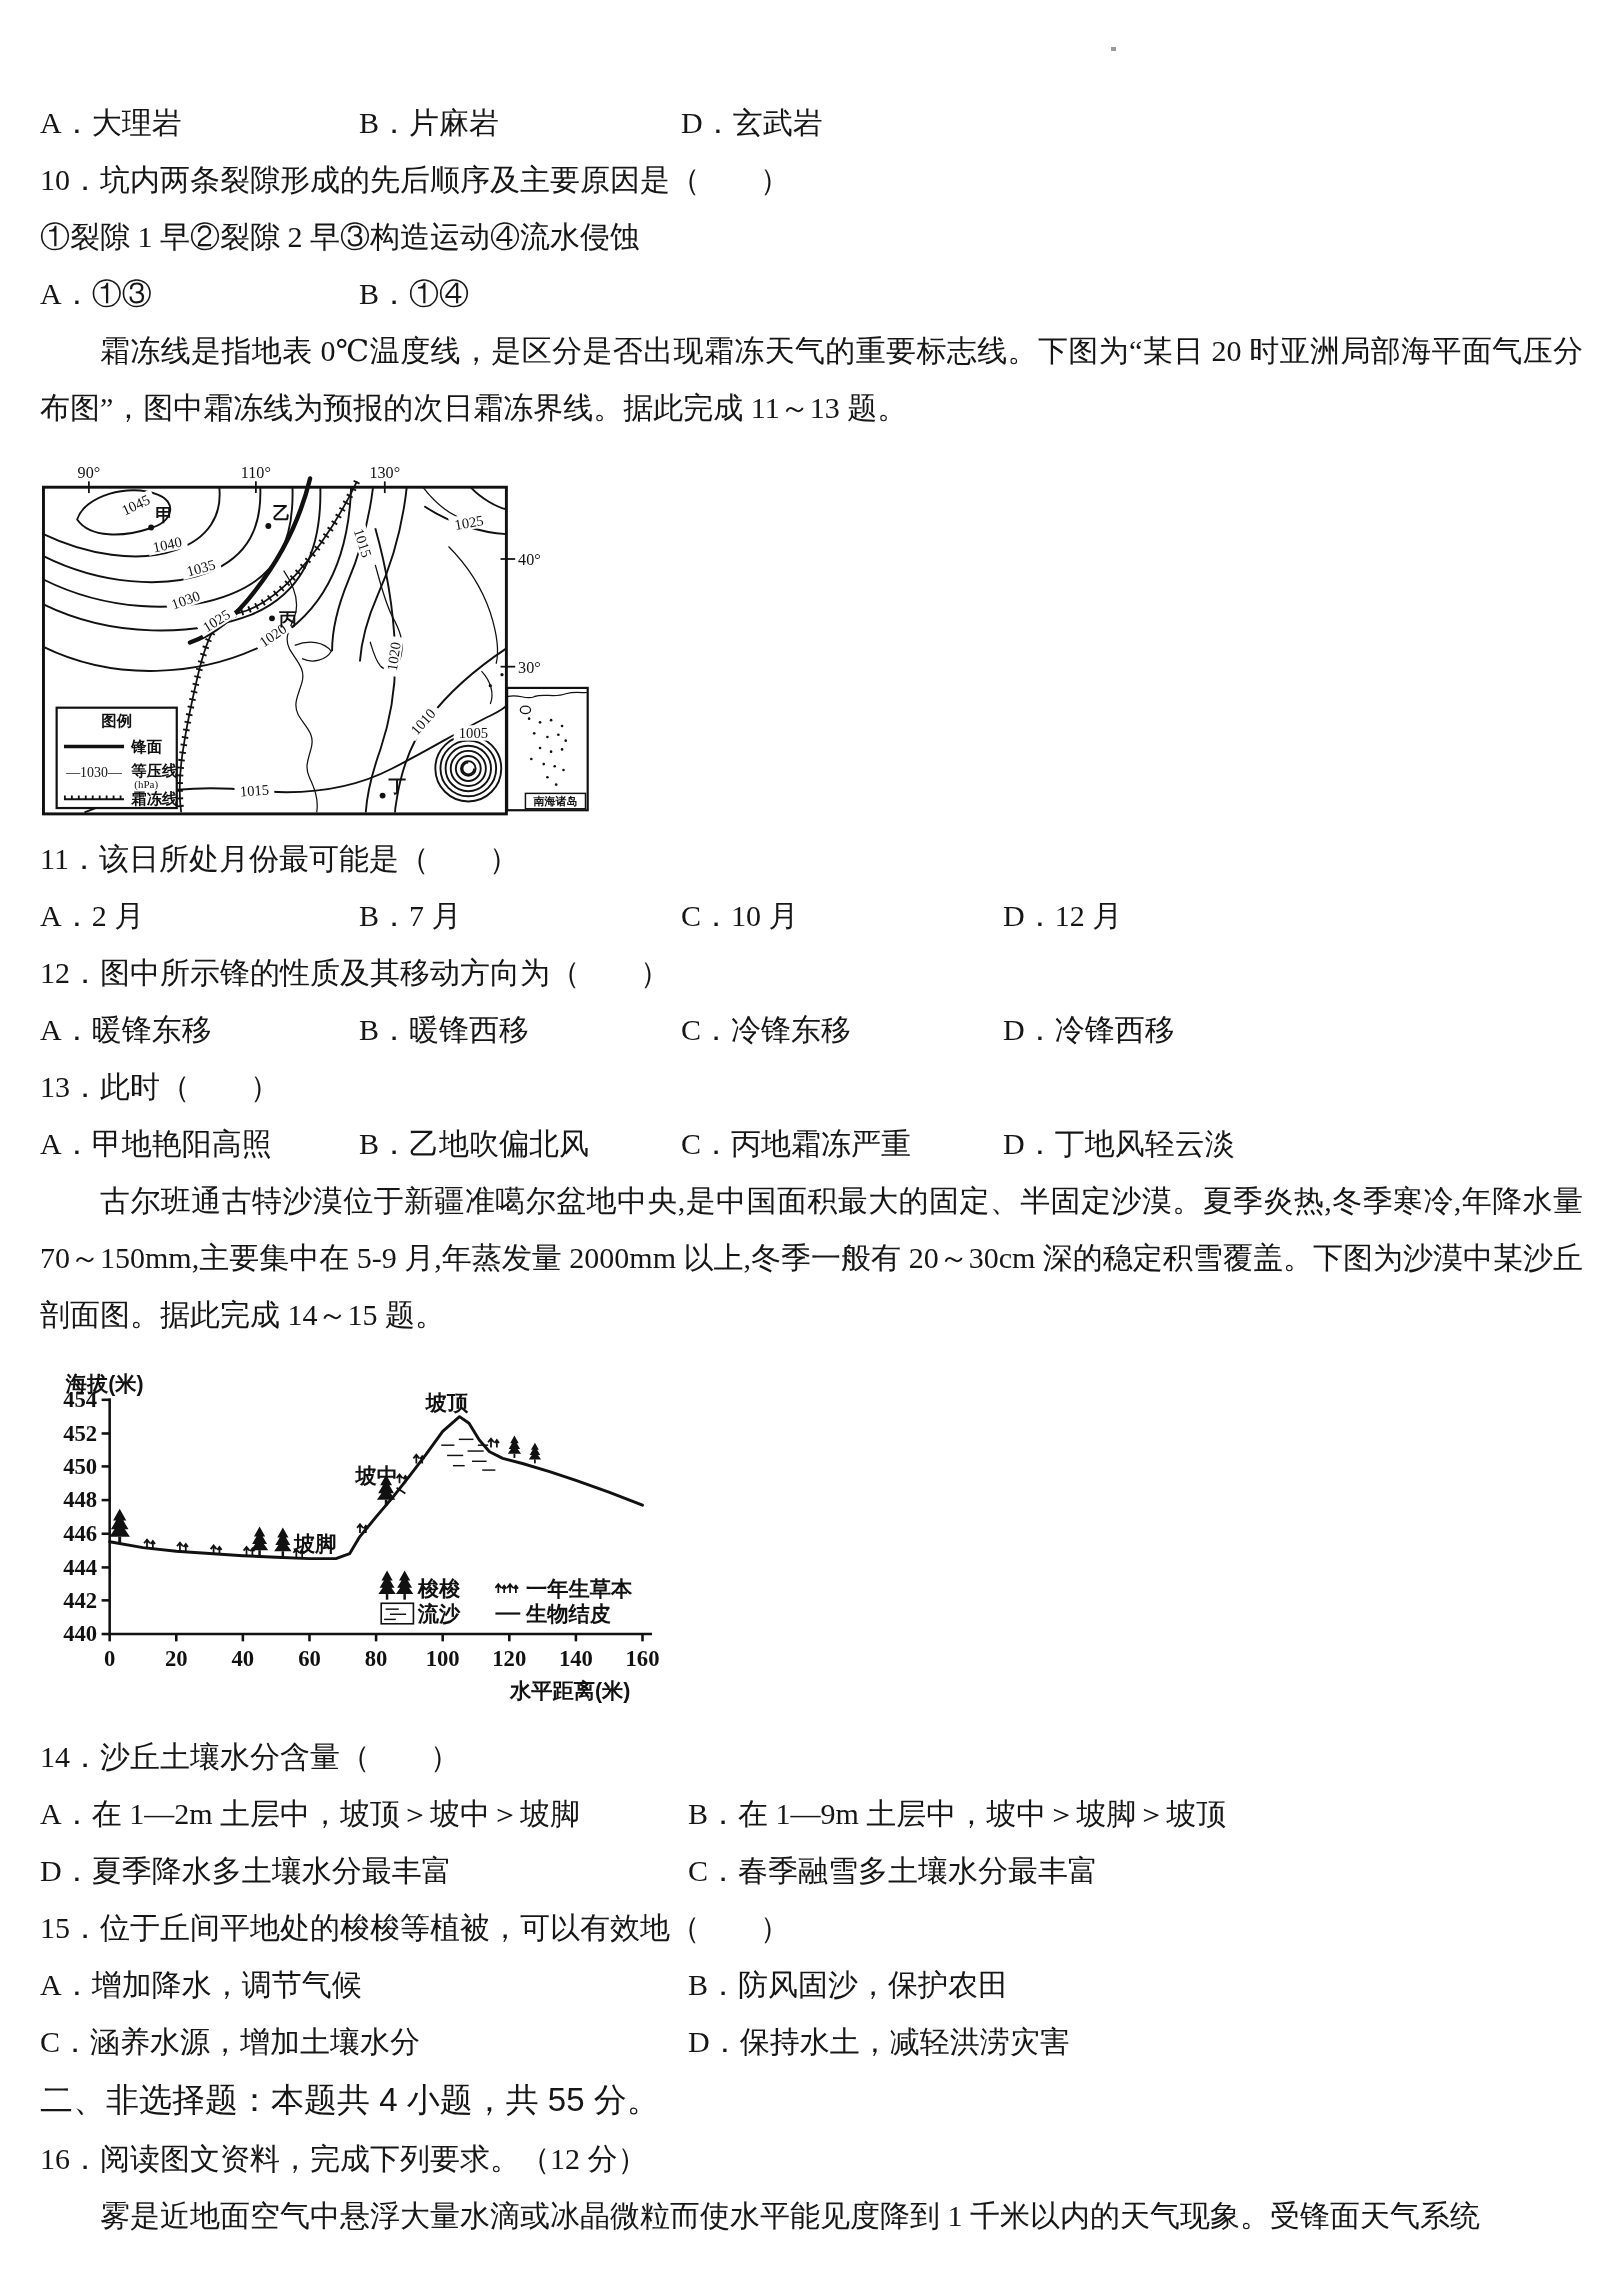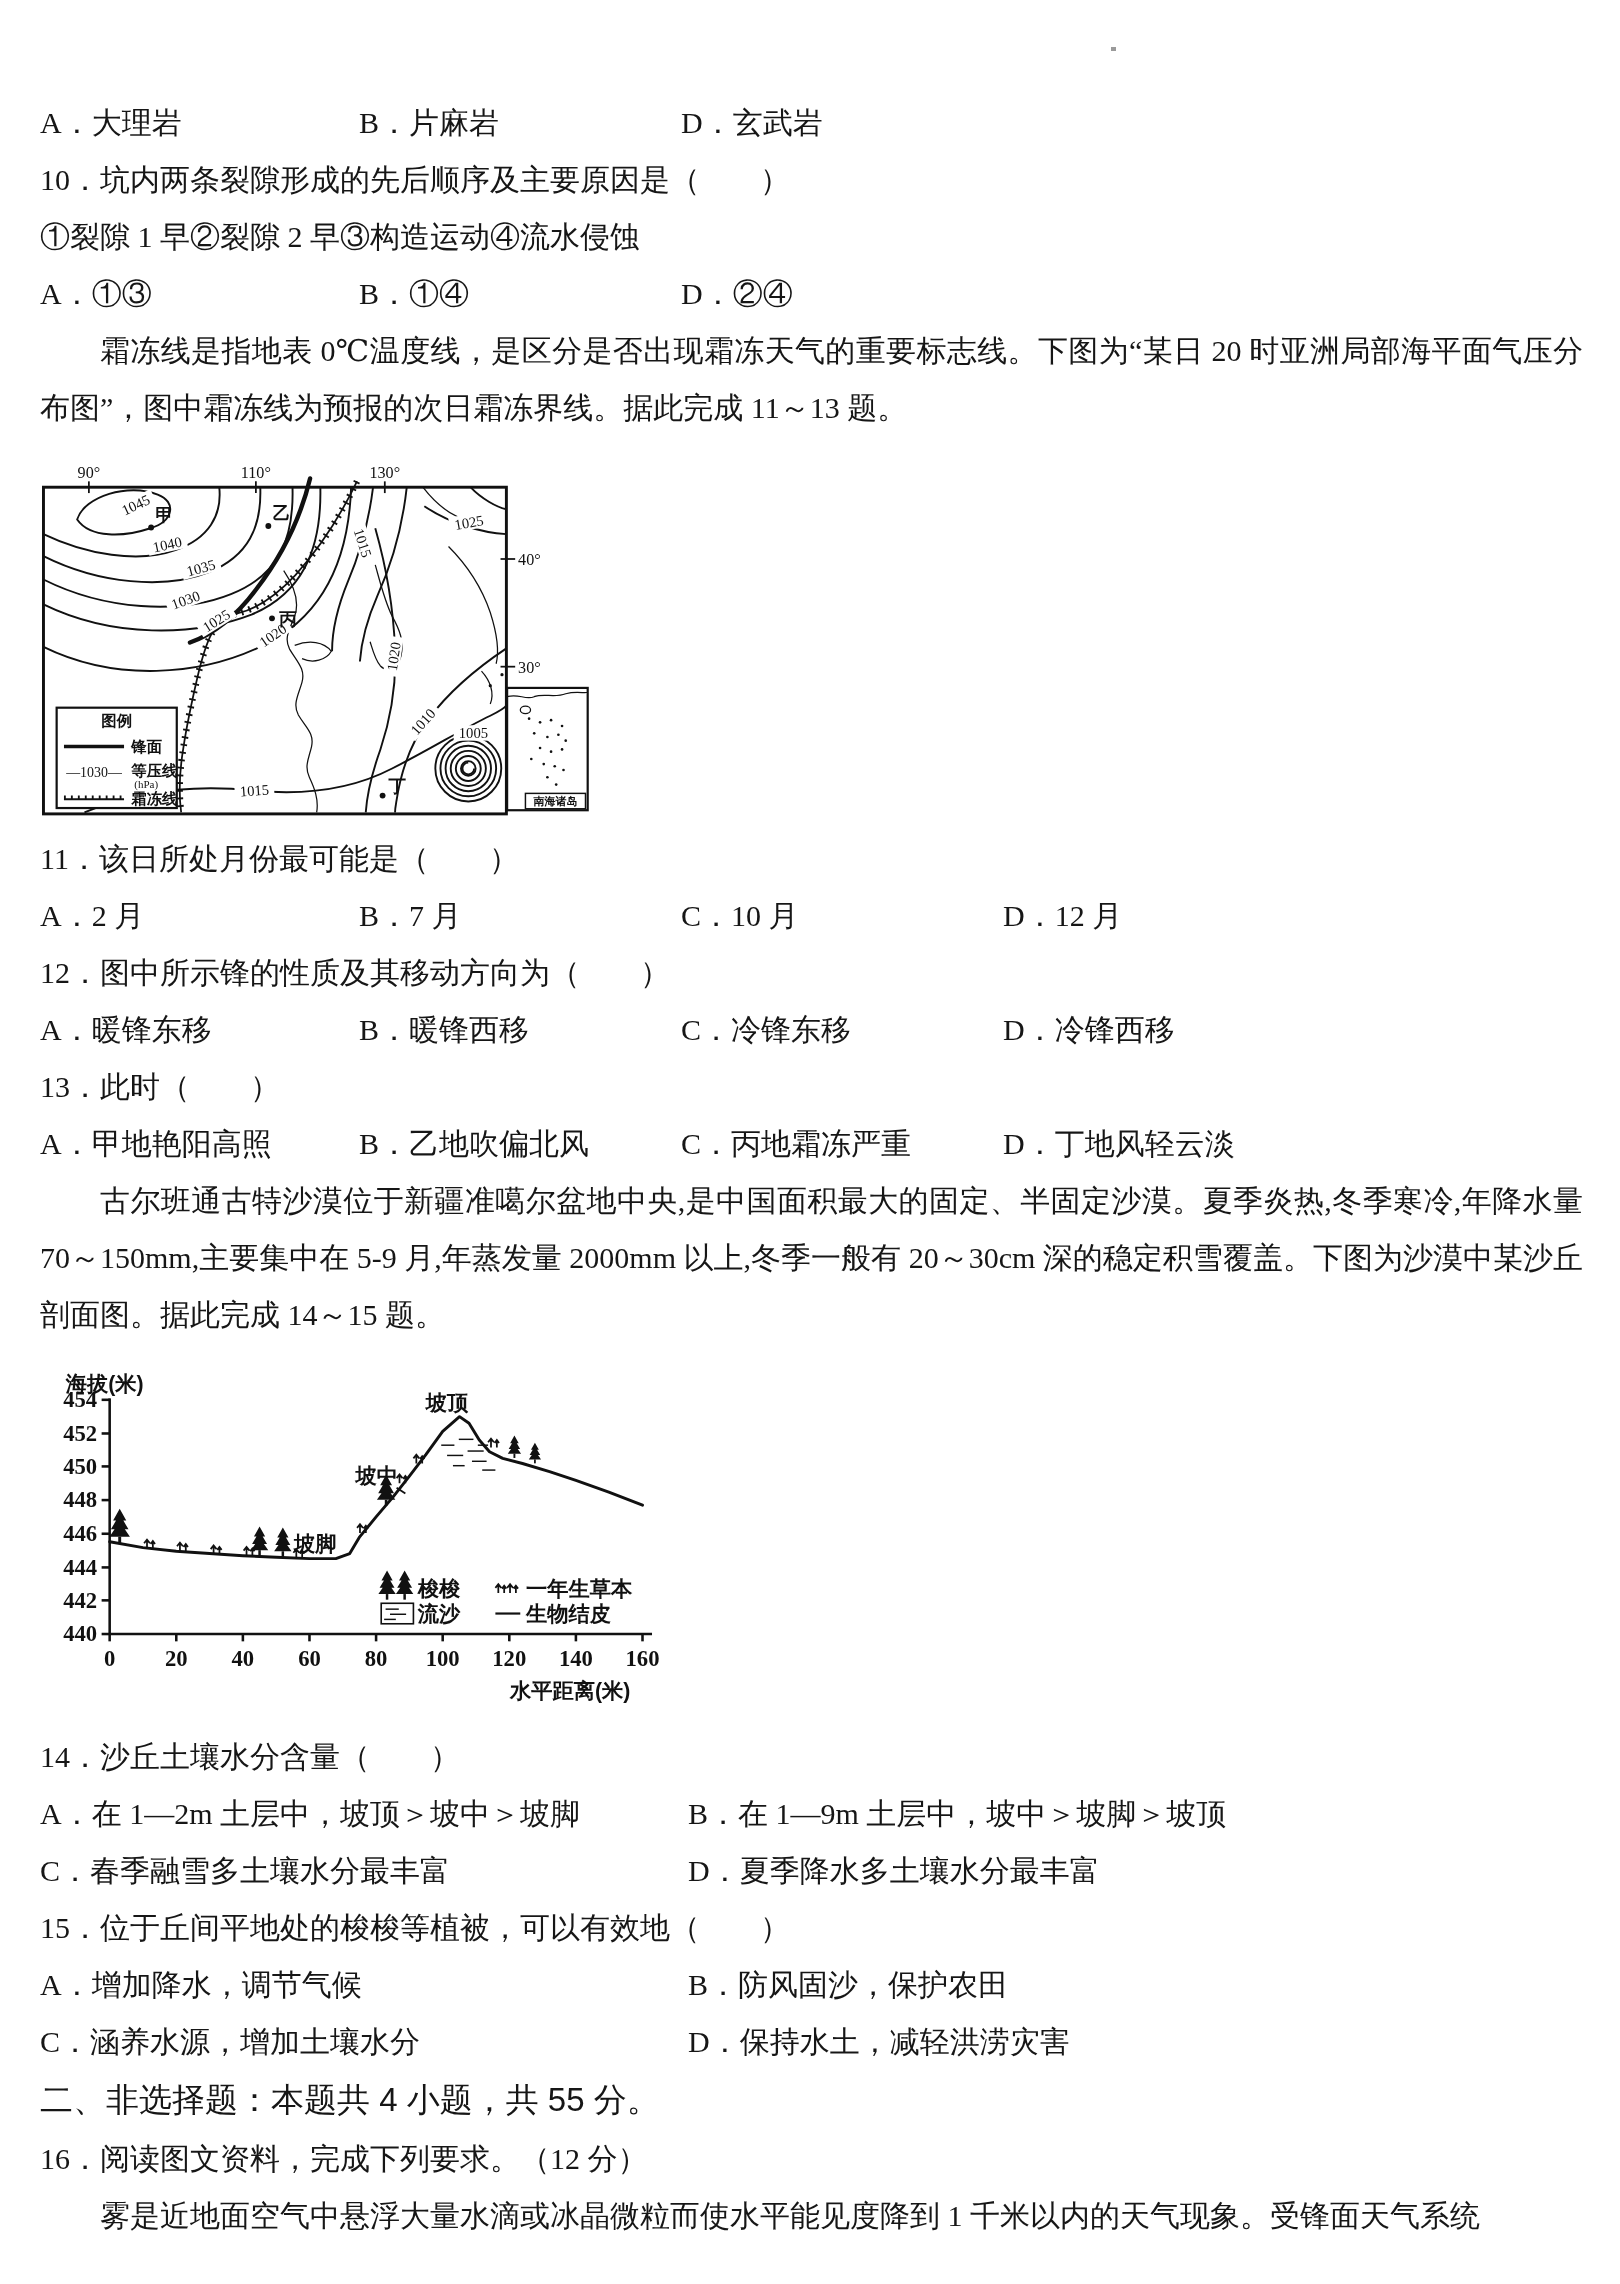--- a/index.html
+++ b/index.html
@@ -58,21 +58,20 @@
   <span class="opt">A．大理岩</span>
   <span class="opt">B．片麻岩</span>
   <span class="opt">D．玄武岩</span>
 </div>
 
 <div class="line">10．坑内两条裂隙形成的先后顺序及主要原因是（　　）</div>
 <div class="line">①裂隙 1 早②裂隙 2 早③构造运动④流水侵蚀</div>
 <div class="line opts4">
   <span class="opt">A．①③</span>
   <span class="opt">B．①④</span>
-  <span class="opt">D．②④</span>
 </div>
 
 <p class="para">霜冻线是指地表 0℃温度线，是区分是否出现霜冻天气的重要标志线。下图为“某日 20 时亚洲局部海平面气压分布图”，图中霜冻线为预报的次日霜冻界线。据此完成 11～13 题。</p>
 
 <figure class="fig-map">
 <svg viewBox="0 0 770 484" width="564" height="355" aria-hidden="true">
   <rect class="frame" x="2" y="30" width="632" height="446"></rect>
 
   <g>
     <line class="tick" x1="64" y1="22" x2="64" y2="38"></line>
@@ -376,22 +375,22 @@
   </g>
 </svg>
 </figure>
 
 <div class="line">14．沙丘土壤水分含量（　　）</div>
 <div class="line opts2">
   <span class="opt">A．在 1—2m 土层中，坡顶＞坡中＞坡脚</span>
   <span class="opt">B．在 1—9m 土层中，坡中＞坡脚＞坡顶</span>
 </div>
 <div class="line opts2">
+  <span class="opt">D．夏季降水多土壤水分最丰富</span>
   <span class="opt">C．春季融雪多土壤水分最丰富</span>
-  <span class="opt">D．夏季降水多土壤水分最丰富</span>
 </div>
 
 <div class="line">15．位于丘间平地处的梭梭等植被，可以有效地（　　）</div>
 <div class="line opts2">
   <span class="opt">A．增加降水，调节气候</span>
   <span class="opt">B．防风固沙，保护农田</span>
 </div>
 <div class="line opts2">
   <span class="opt">C．涵养水源，增加土壤水分</span>
   <span class="opt">D．保持水土，减轻洪涝灾害</span>

